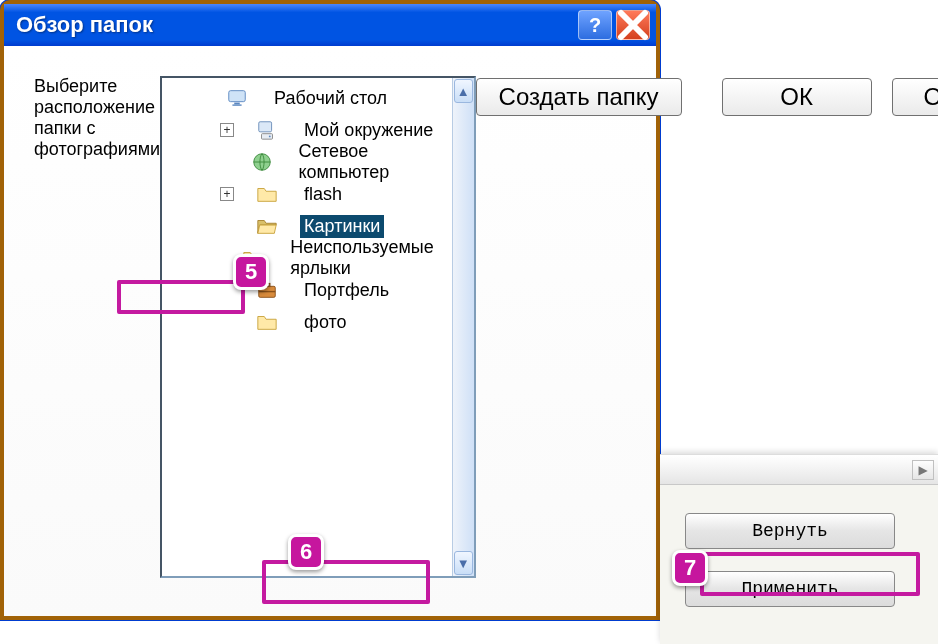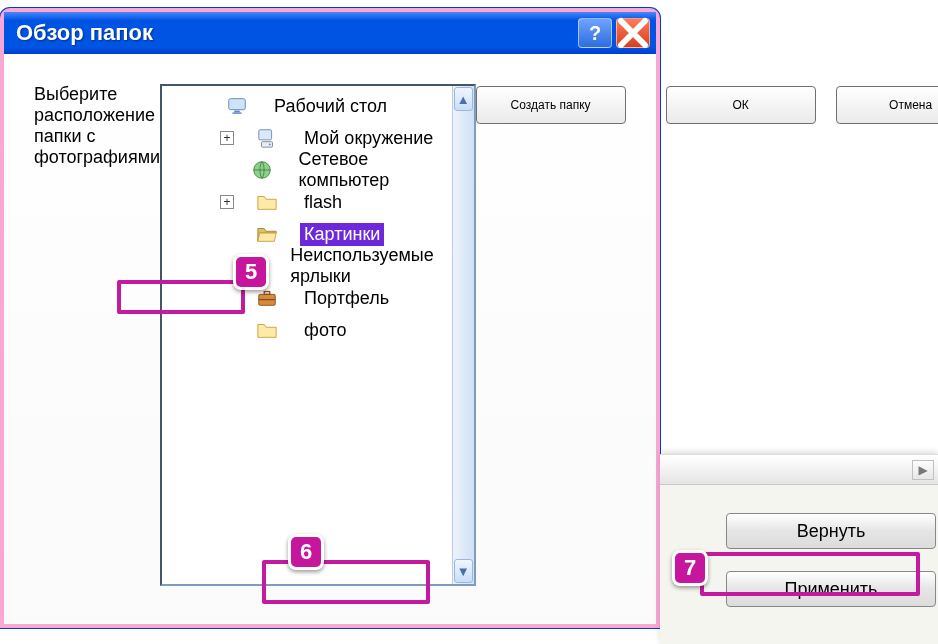--- a/index.html
+++ b/index.html
@@ -10,24 +10,24 @@
     width: 938px;
     height: 644px;
     position: relative;
     overflow: hidden;
   }
 
   
   .window {
     position: absolute;
     left: 0;
-    top: 8px;
+    top: 0;
     width: 660px;
     height: 620px;
-    border: 4px solid #f9a8d4;
+    border: 4px solid #a16207;
     border-radius: 10px 10px 0 0;
     background: #fff;
     box-shadow: 0 0 0 1px #003ccf;
   }
   .titlebar {
     height: 42px;
     background: linear-gradient(to bottom, #4a86ff 0%, #0054e3 20%, #0054e3 85%, #003ccf 100%);
     display: flex;
     align-items: center;
     padding: 0 6px 0 12px;
@@ -141,38 +141,38 @@
     margin-right: 6px;
     display: inline-flex;
     align-items: center;
     justify-content: center;
   }
   .ico svg { width: 22px; height: 22px; }
   .label {
     padding: 1px 4px;
   }
   .label.selected {
-    background: #6d28d9;
+    background: #0c4a6e;
     color: #fff;
   }
 
   .button-row {
     display: flex;
     gap: 20px;
     padding-top: 2px;
   }
   .btn {
     flex: 0 0 auto;
     height: 36px;
     padding: 18px 22px;
     min-width: 150px;
     border: 1px solid #707070;
     background: linear-gradient(to bottom, #fff, #eaeaea);
     border-radius: 4px;
-    font-size: 12px;
+    font-size: 24px;
     color: #000;
     display: flex;
     align-items: center;
     justify-content: center;
     cursor: pointer;
     box-shadow: inset 0 1px 0 #fff;
   }
 
   
   .side-panel {
@@ -197,25 +197,26 @@
   }
   .side-header .harrow {
     width: 22px;
     height: 20px;
     border: 1px solid #c0c0c0;
     background: linear-gradient(to bottom, #fdfdfd, #e6e6e6);
     display:flex;align-items:center;justify-content:center;
     color:#777;font-size:12px;
   }
   .side-body {
-    padding: 28px 2px;
+    padding: 28px 25px;
     display: flex;
     flex-direction: column;
     gap: 22px;
-    align-items: flex-end;
+    align-items: flex-start;
+    font-family: Liberation Mono, monospace;
   }
   .xp-btn {
     width: 210px;
     height: 36px;
     border: 1px solid #888;
     background: linear-gradient(to bottom, #fff, #e5e5e5 50%, #dcdcdc 100%);
     border-radius: 4px;
     font-size: 18px;
     display:flex;align-items:center;justify-content:center;
     cursor: pointer;

